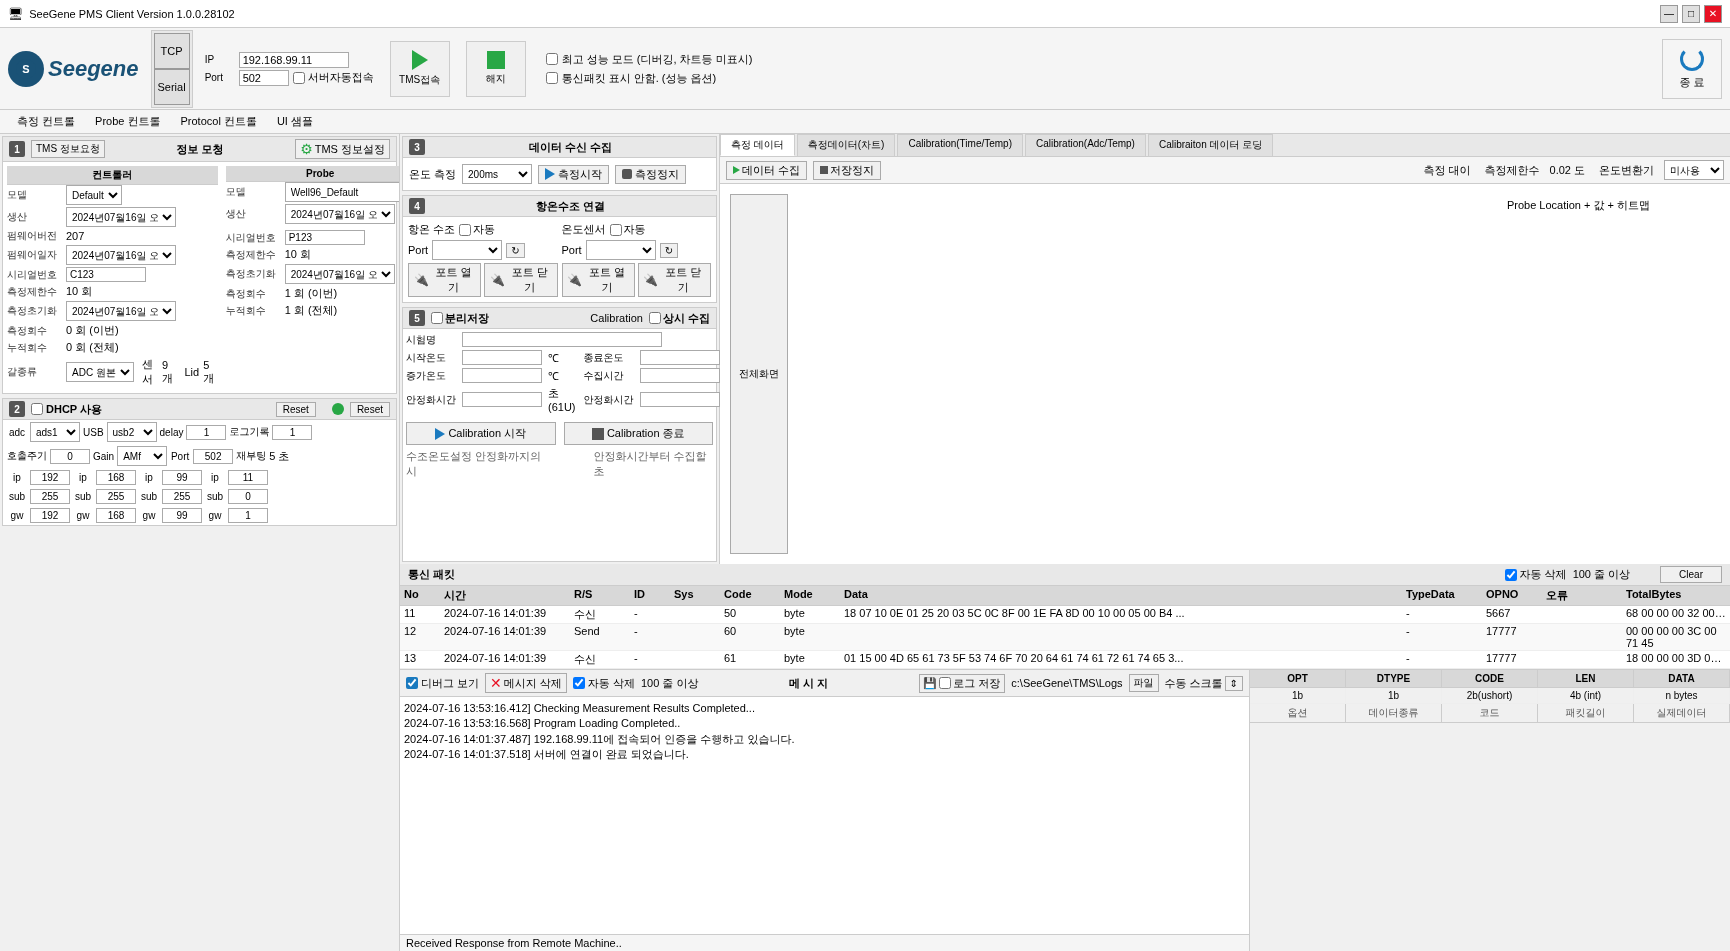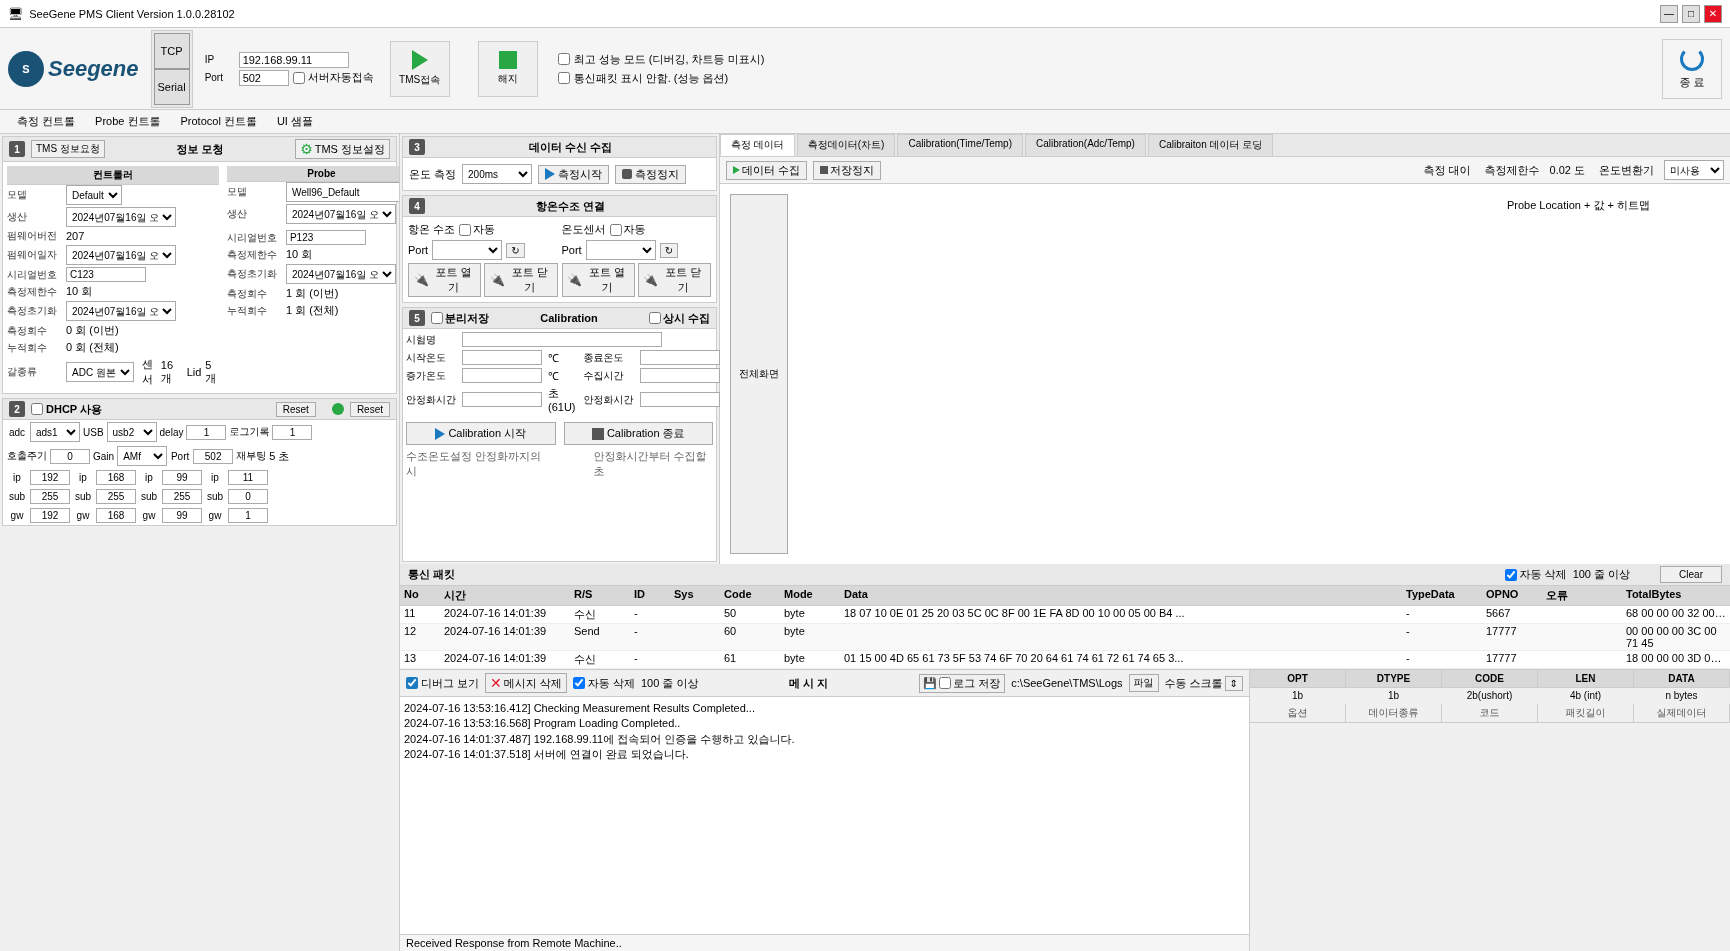--- a/index.html
+++ b/index.html
@@ -170,21 +170,21 @@
       </label>
     </div>
   </div>
 
   <div style="display:flex;flex-direction:column;gap:4px;margin-left:8px;">
     <button class="tms-btn">
       <div class="play-icon"></div>
       <span style="font-size:10px;">TMS접속</span>
     </button>
   </div>
-  <div style="display:flex;flex-direction:column;gap:4px;margin-left:20px;">
+  <div style="display:flex;flex-direction:column;gap:4px;margin-left:8px;">
     <button class="tms-btn">
       <div class="stop-icon"></div>
       <span style="font-size:10px;">해지</span>
     </button>
   </div>
 
   <div style="display:flex;flex-direction:column;gap:4px;margin-left:12px;">
     <label style="display:flex;align-items:center;gap:4px;">
       <input type="checkbox" style="">
       <span>최고 성능 모드 (디버깅, 차트등 미표시)</span>
@@ -270,21 +270,21 @@
           <div class="form-row">
             <span class="form-label">누적회수</span>
             <span>0 회 (전체)</span>
           </div>
           <div class="form-row">
             <span class="form-label">갈종류</span>
             <select class="form-select" style="width:80px;">
               <option>ADC 원본</option>
             </select>
             <span style="margin-left:4px;">센서</span>
-            <span>16 개</span>
+            <span>9 개</span>
             <span style="margin-left:4px;">Lid</span>
             <span>5 개</span>
           </div>
         </div>
         <div class="col-divider"></div>
         <div class="col-half">
           <div class="col-header">Probe</div>
           <div class="form-row">
             <span class="form-label">모델</span>
             <select class="form-select" style="width:130px;">
@@ -491,21 +491,21 @@
           </div>
         </div>
 
         <div class="section" style="margin:2px;flex:1;">
           <div class="section-header">
             <span class="section-num">5</span>
             <label style="display:flex;align-items:center;gap:2px;">
               <input type="checkbox" style="">
               <span>분리저장</span>
             </label>
-            <span style="flex:1;text-align:center;font-weight:bold;">Calibration</span>
+            <span style="flex:1;text-align:right;font-weight:normal;">Calibration</span>
             <label style="display:flex;align-items:center;gap:2px;">
               <input type="checkbox" style="">
               <span>상시 수집</span>
             </label>
           </div>
           <div class="calib-content">
             <div class="calib-form-row">
               <span class="calib-label">시험명</span>
               <input type="text" class="calib-input" style="width: 200px;">
             </div>

